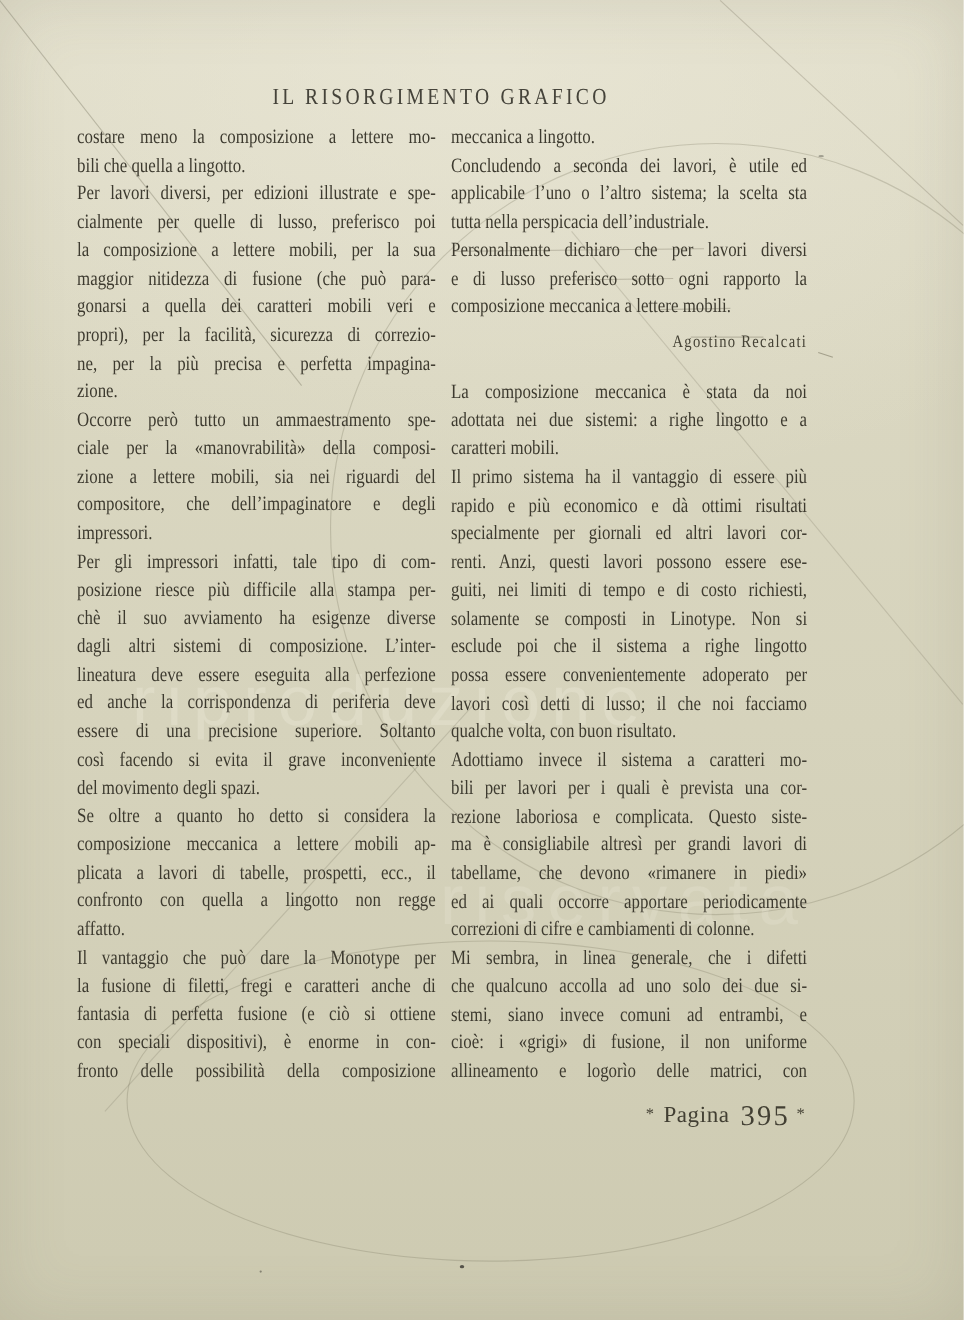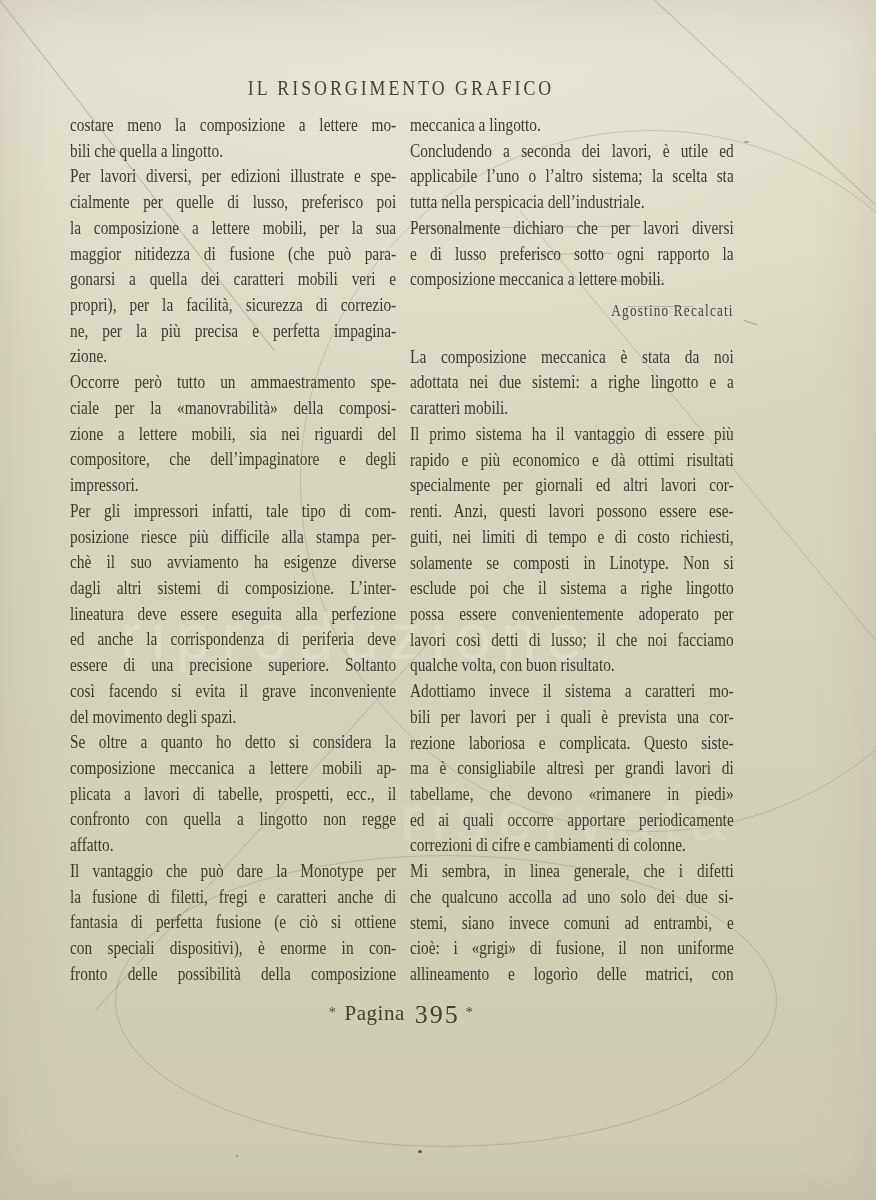--- a/index.html
+++ b/index.html
@@ -30,21 +30,21 @@
   .line { text-align:justify; text-align-last:justify; height:25.72px; overflow:hidden; }
   .line.end { text-align-last:left; }
   .signature {
     height:25.72px; text-align:right; font-size:16px; letter-spacing:1.4px;
     color:#45423500; color:#454235; padding-top:5px; box-sizing:border-box;
   }
   .block2 { margin-top:26px; }
 
   
   .footer {
-    position:absolute; top:997px; left:70px; width:662px; text-align:center;
+    position:absolute; top:997px; left:70px; width:662px; text-align:right;
     color:#423f33; font-size:21px; letter-spacing:0.5px;
   }
   .footer .star { font-size:15px; position:relative; top:-3px; color:#4a473a; }
   .footer .num { font-size:26px; position:relative; top:3px; letter-spacing:2px; margin-left:4px; }
   .footer .lbl { margin:0 6px 0 8px; }
 
   
   .artifact { position:absolute; pointer-events:none; }
   .hairline { height:0; border-top:1px solid rgba(110,105,86,0.35); transform-origin:0 0; }
   .wm-ellipse { border:1px solid rgba(120,115,95,0.28); border-radius:50%; }

